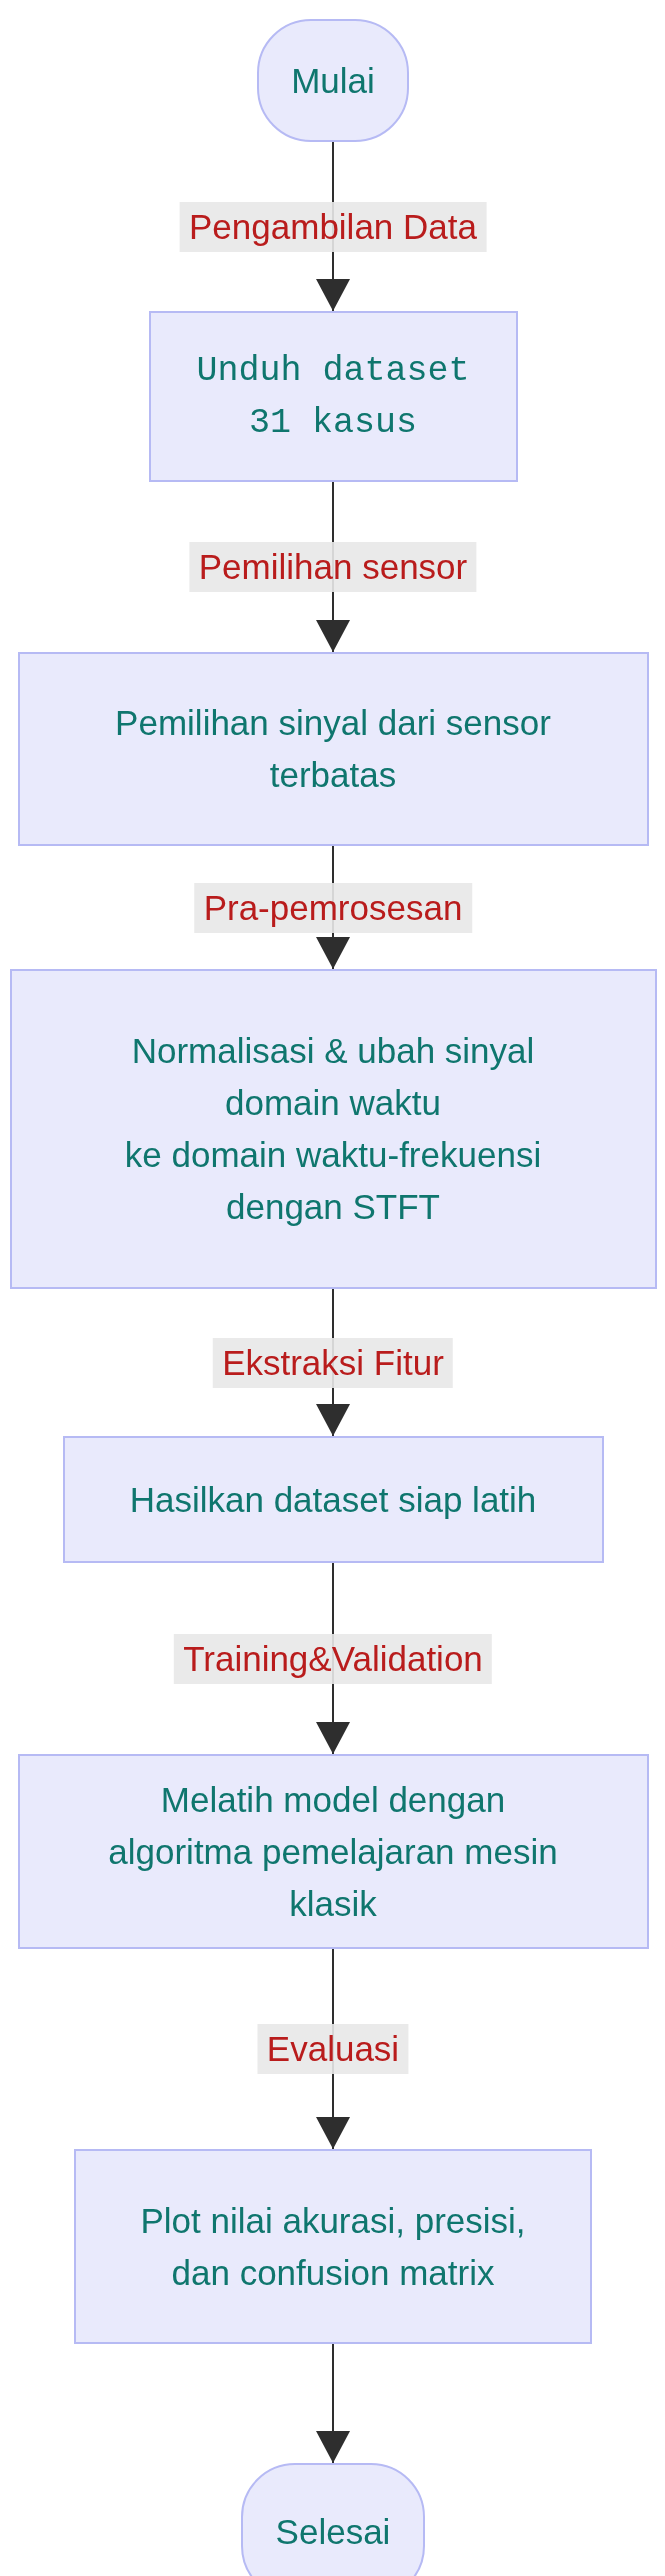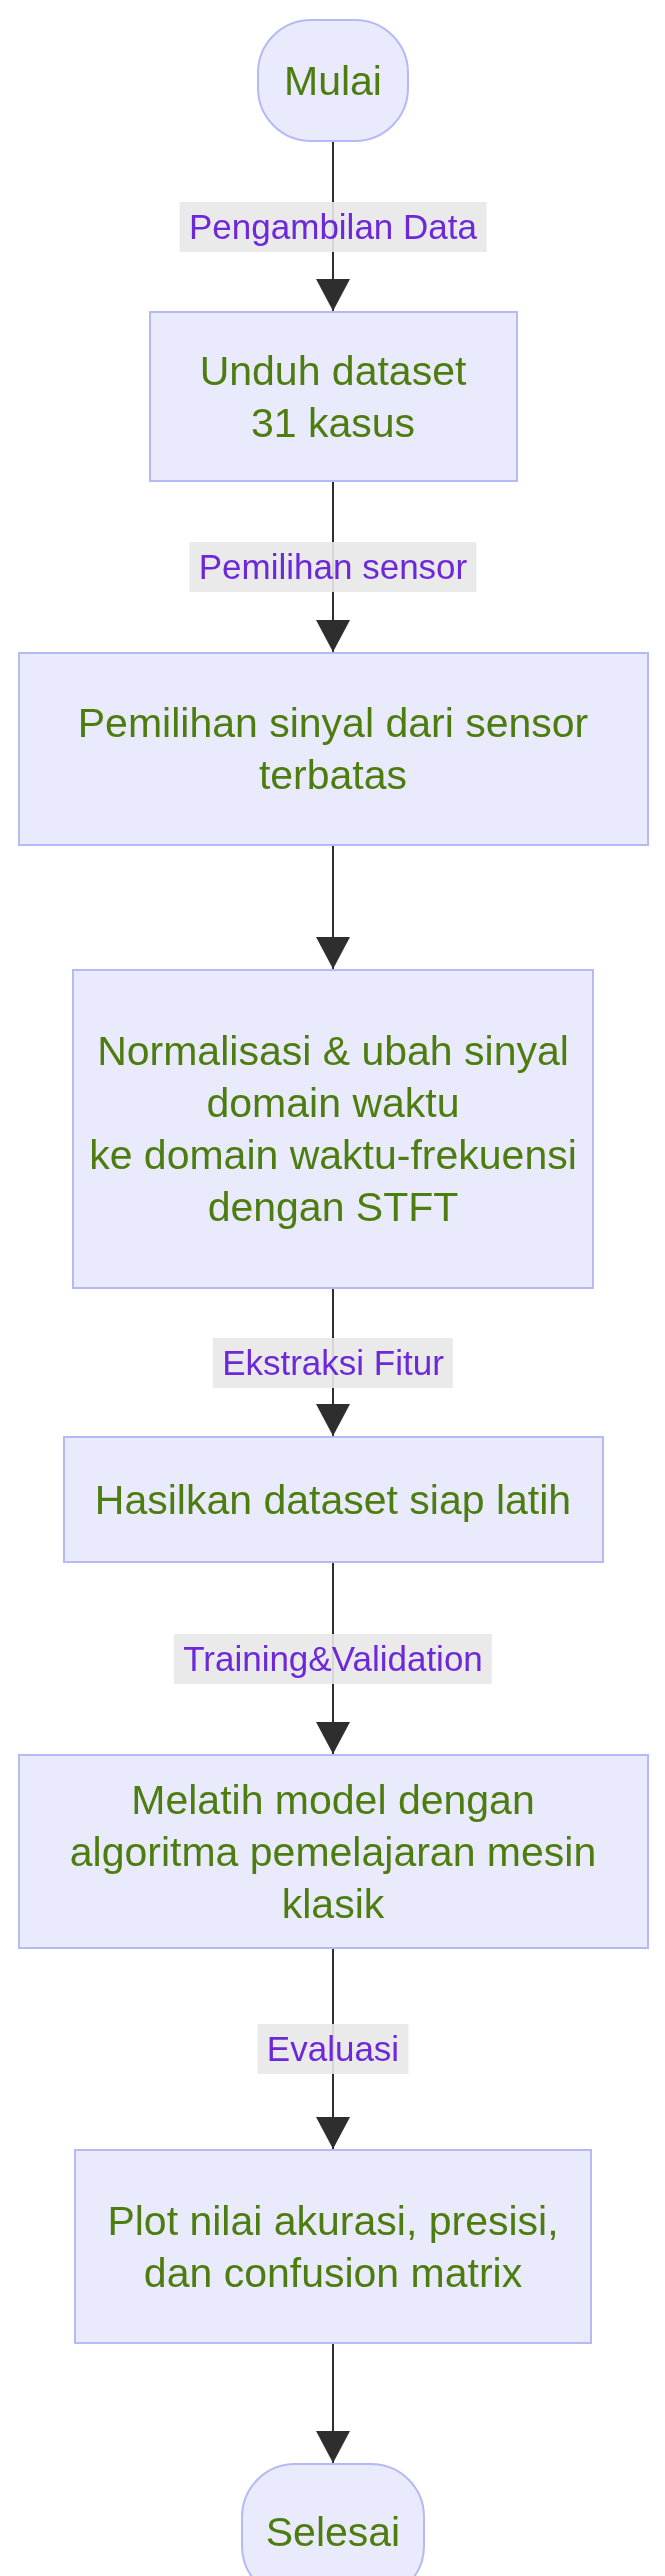--- a/index.html
+++ b/index.html
@@ -24,33 +24,33 @@
     flex: none;
     box-sizing: border-box;
     background: #e9eafc;
     border: 2px solid #b6baf4;
     display: flex;
     align-items: center;
     justify-content: center;
     text-align: center;
   }
   .node-text {
-    font-size: 41px;
+    font-size: 35px;
     line-height: 52px;
-    color: #4d7c0f;
+    color: #0f766e;
     white-space: pre-line;
   }
   .stadium {
     border-radius: 54px;
   }
   #n-start  { width: 152px; height: 123px; margin-top: 19px; }
   #n-end    { width: 184px; height: 137px; }
-  #b1 { width: 369px; height: 171px; }
+  #b1 { width: 369px; height: 171px; font-family: Liberation Mono, monospace; }
   #b2 { width: 631px; height: 194px; }
-  #b3 { width: 522px; height: 320px; }
+  #b3 { width: 647px; height: 320px; }
   #b4 { width: 541px; height: 127px; }
   #b5 { width: 631px; height: 195px; text-align: center; }
   #b6 { width: 518px; height: 195px; }
   
   .connector {
     flex: none;
     position: relative;
     width: 100%;
   }
   #c1 { height: 169px; }
@@ -81,21 +81,21 @@
   }
   .edge-label {
     position: absolute;
     top: 50%;
     left: 50%;
     transform: translate(-50%, -50%);
     background: rgba(232, 232, 232, 0.9);
     padding: 6px 9.4px;
     font-size: 35px;
     line-height: 38px;
-    color: #6d28d9;
+    color: #b91c1c;
     white-space: nowrap;
     z-index: 2;
   }
 </style>
 </head>
 <body>
 
 <div id="canvas">
 
   <div class="node stadium" id="n-start">
@@ -119,20 +119,21 @@
     <div class="arrowhead"></div>
   </div>
 
   <div class="node" id="b2">
     <span class="node-text">Pemilihan sinyal dari sensor
 terbatas</span>
   </div>
 
   <div class="connector" id="c3">
     <div class="vline"></div>
+    <div class="edge-label">Pra-pemrosesan</div>
     <div class="arrowhead"></div>
   </div>
 
   <div class="node" id="b3">
     <span class="node-text">Normalisasi &amp; ubah sinyal
 domain waktu
 ke domain waktu-frekuensi
 dengan STFT</span>
   </div>
 

